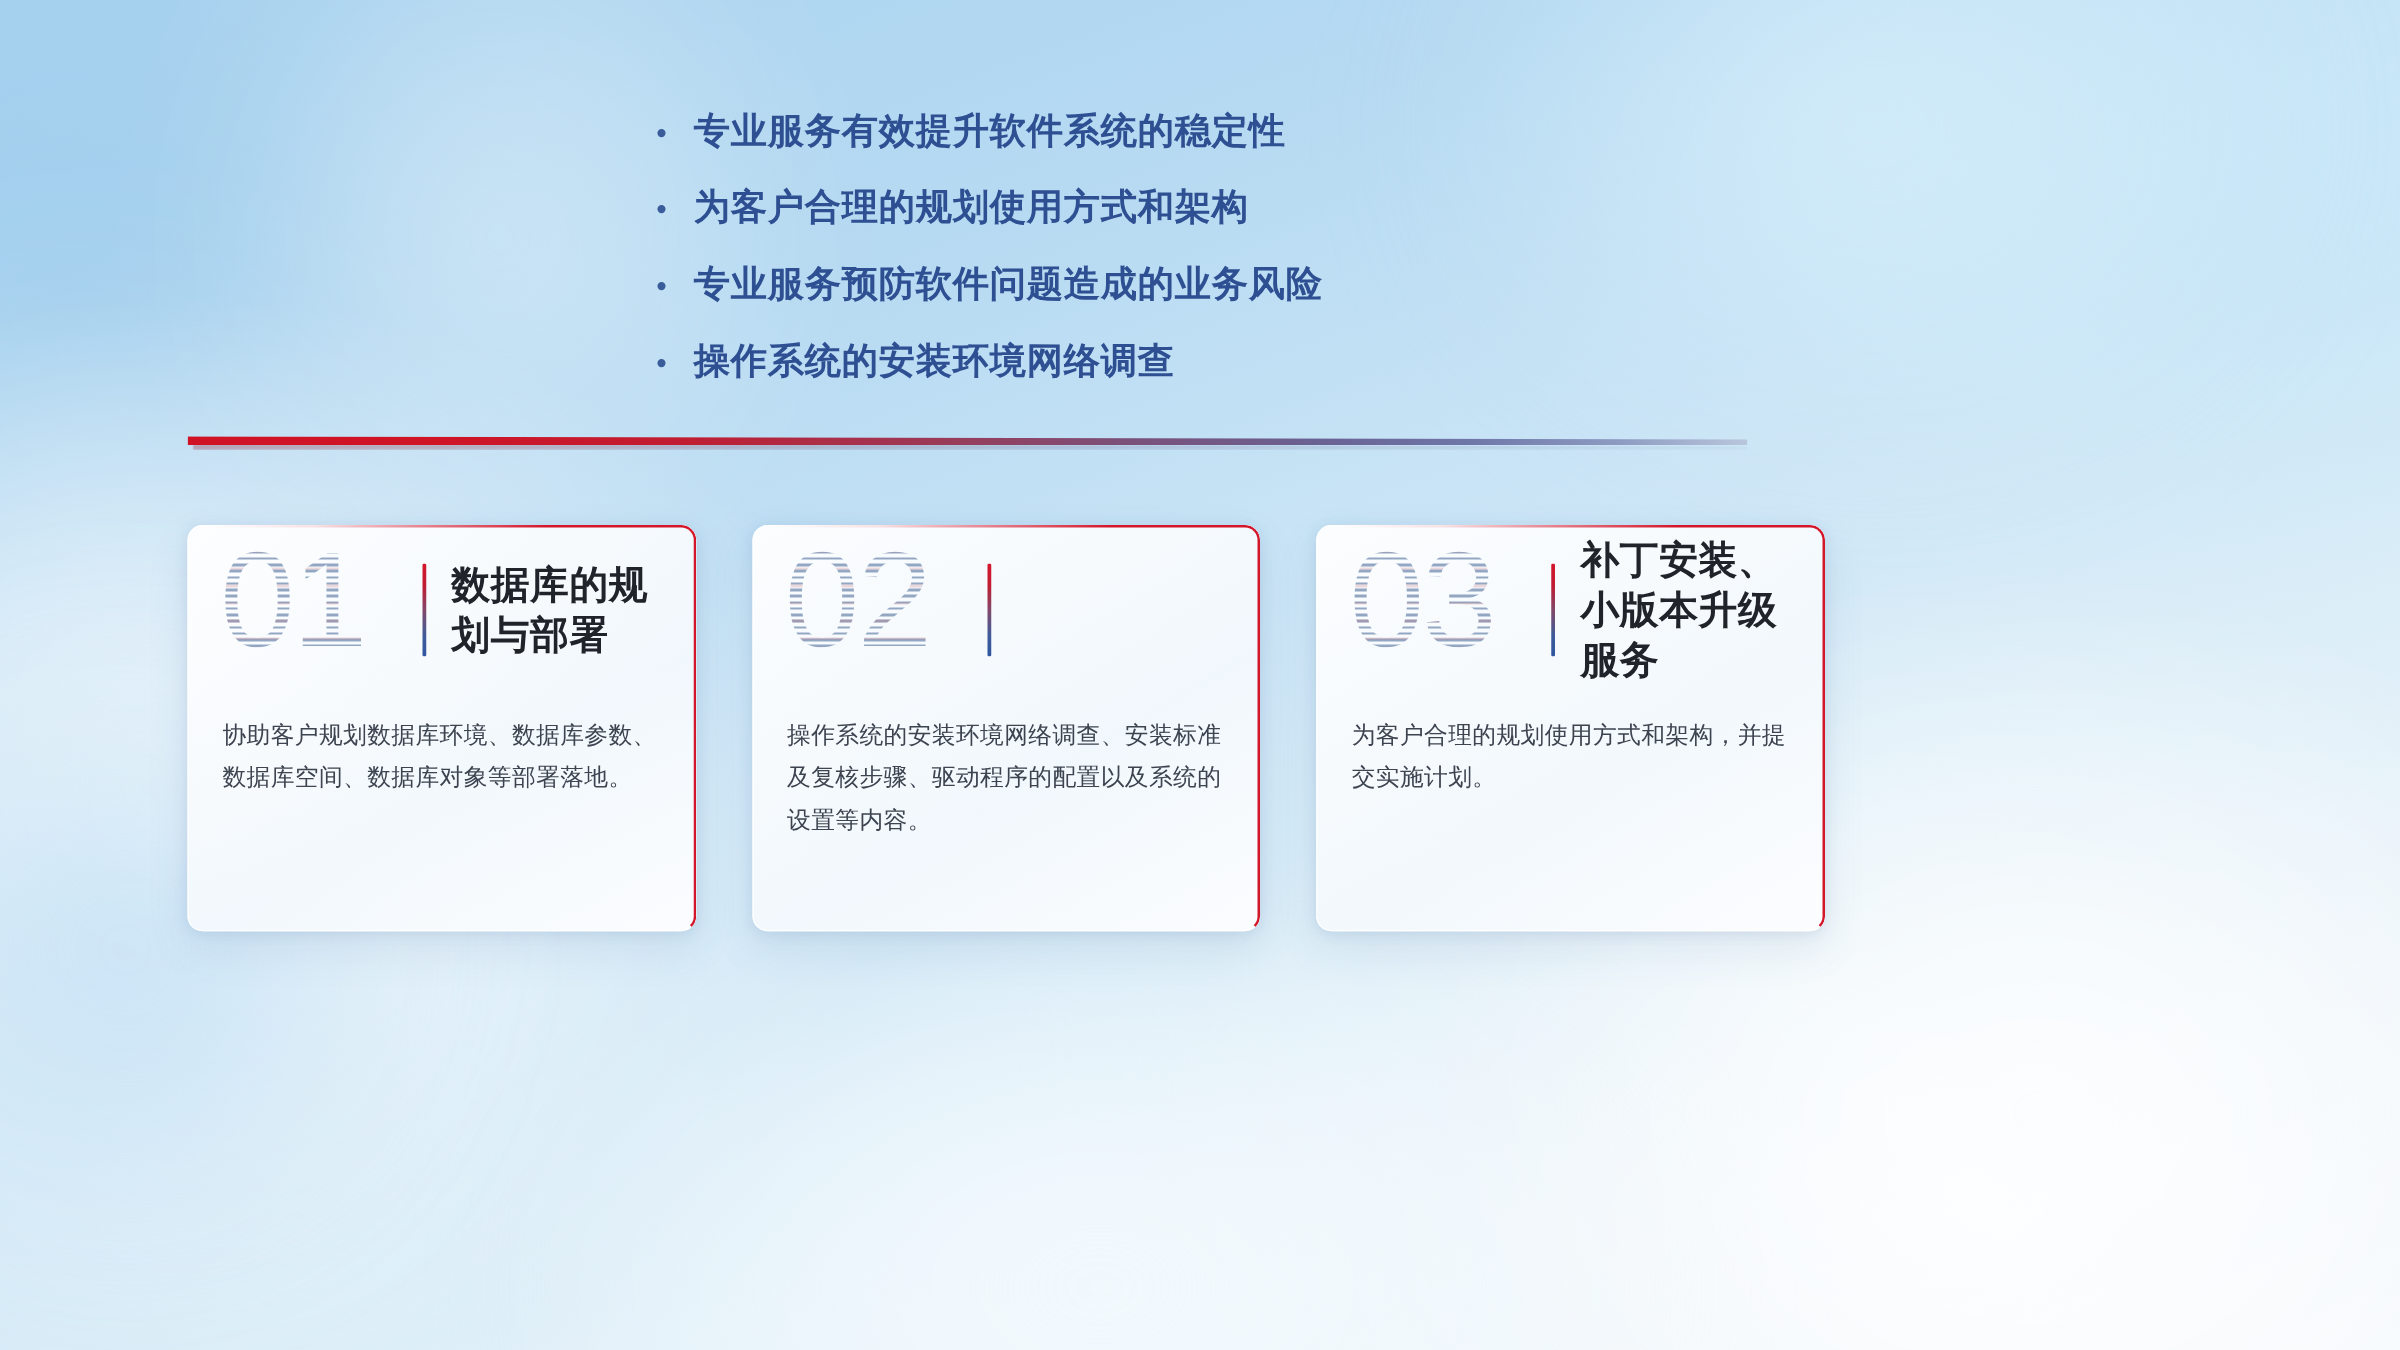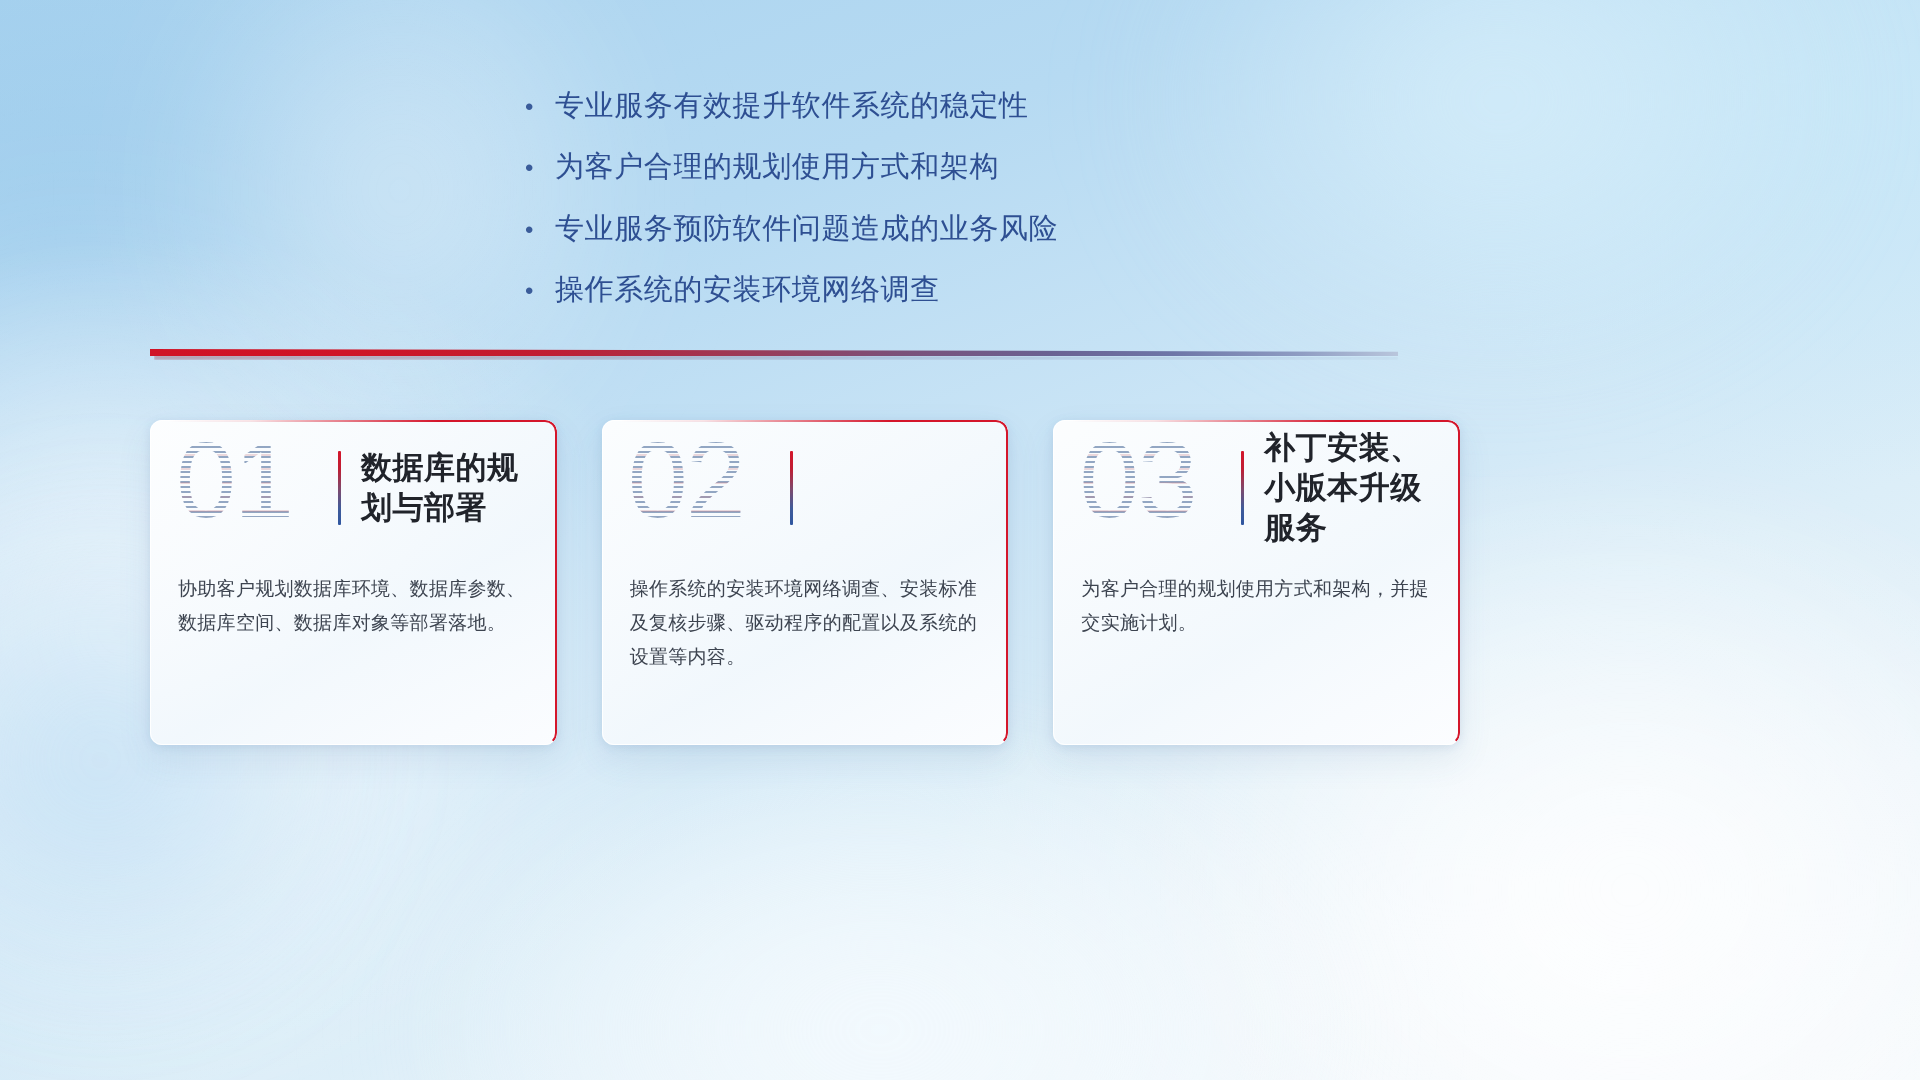--- a/index.html
+++ b/index.html
@@ -86,21 +86,21 @@
     color: #3a5c9a;
     font-size: 24px;
     line-height: 1;
     text-align: left;
   }
   .bullet-text {
     font-size: 29px;
     line-height: 1.32;
     color: #2e4f92;
     letter-spacing: 0.6px;
-    font-weight: 400;
+    font-weight: 700;
   }
 
   
   #divider {
     position: absolute;
     left: 150px;
     top: 345px;
     width: 1248px;
     height: 18px;
   }

